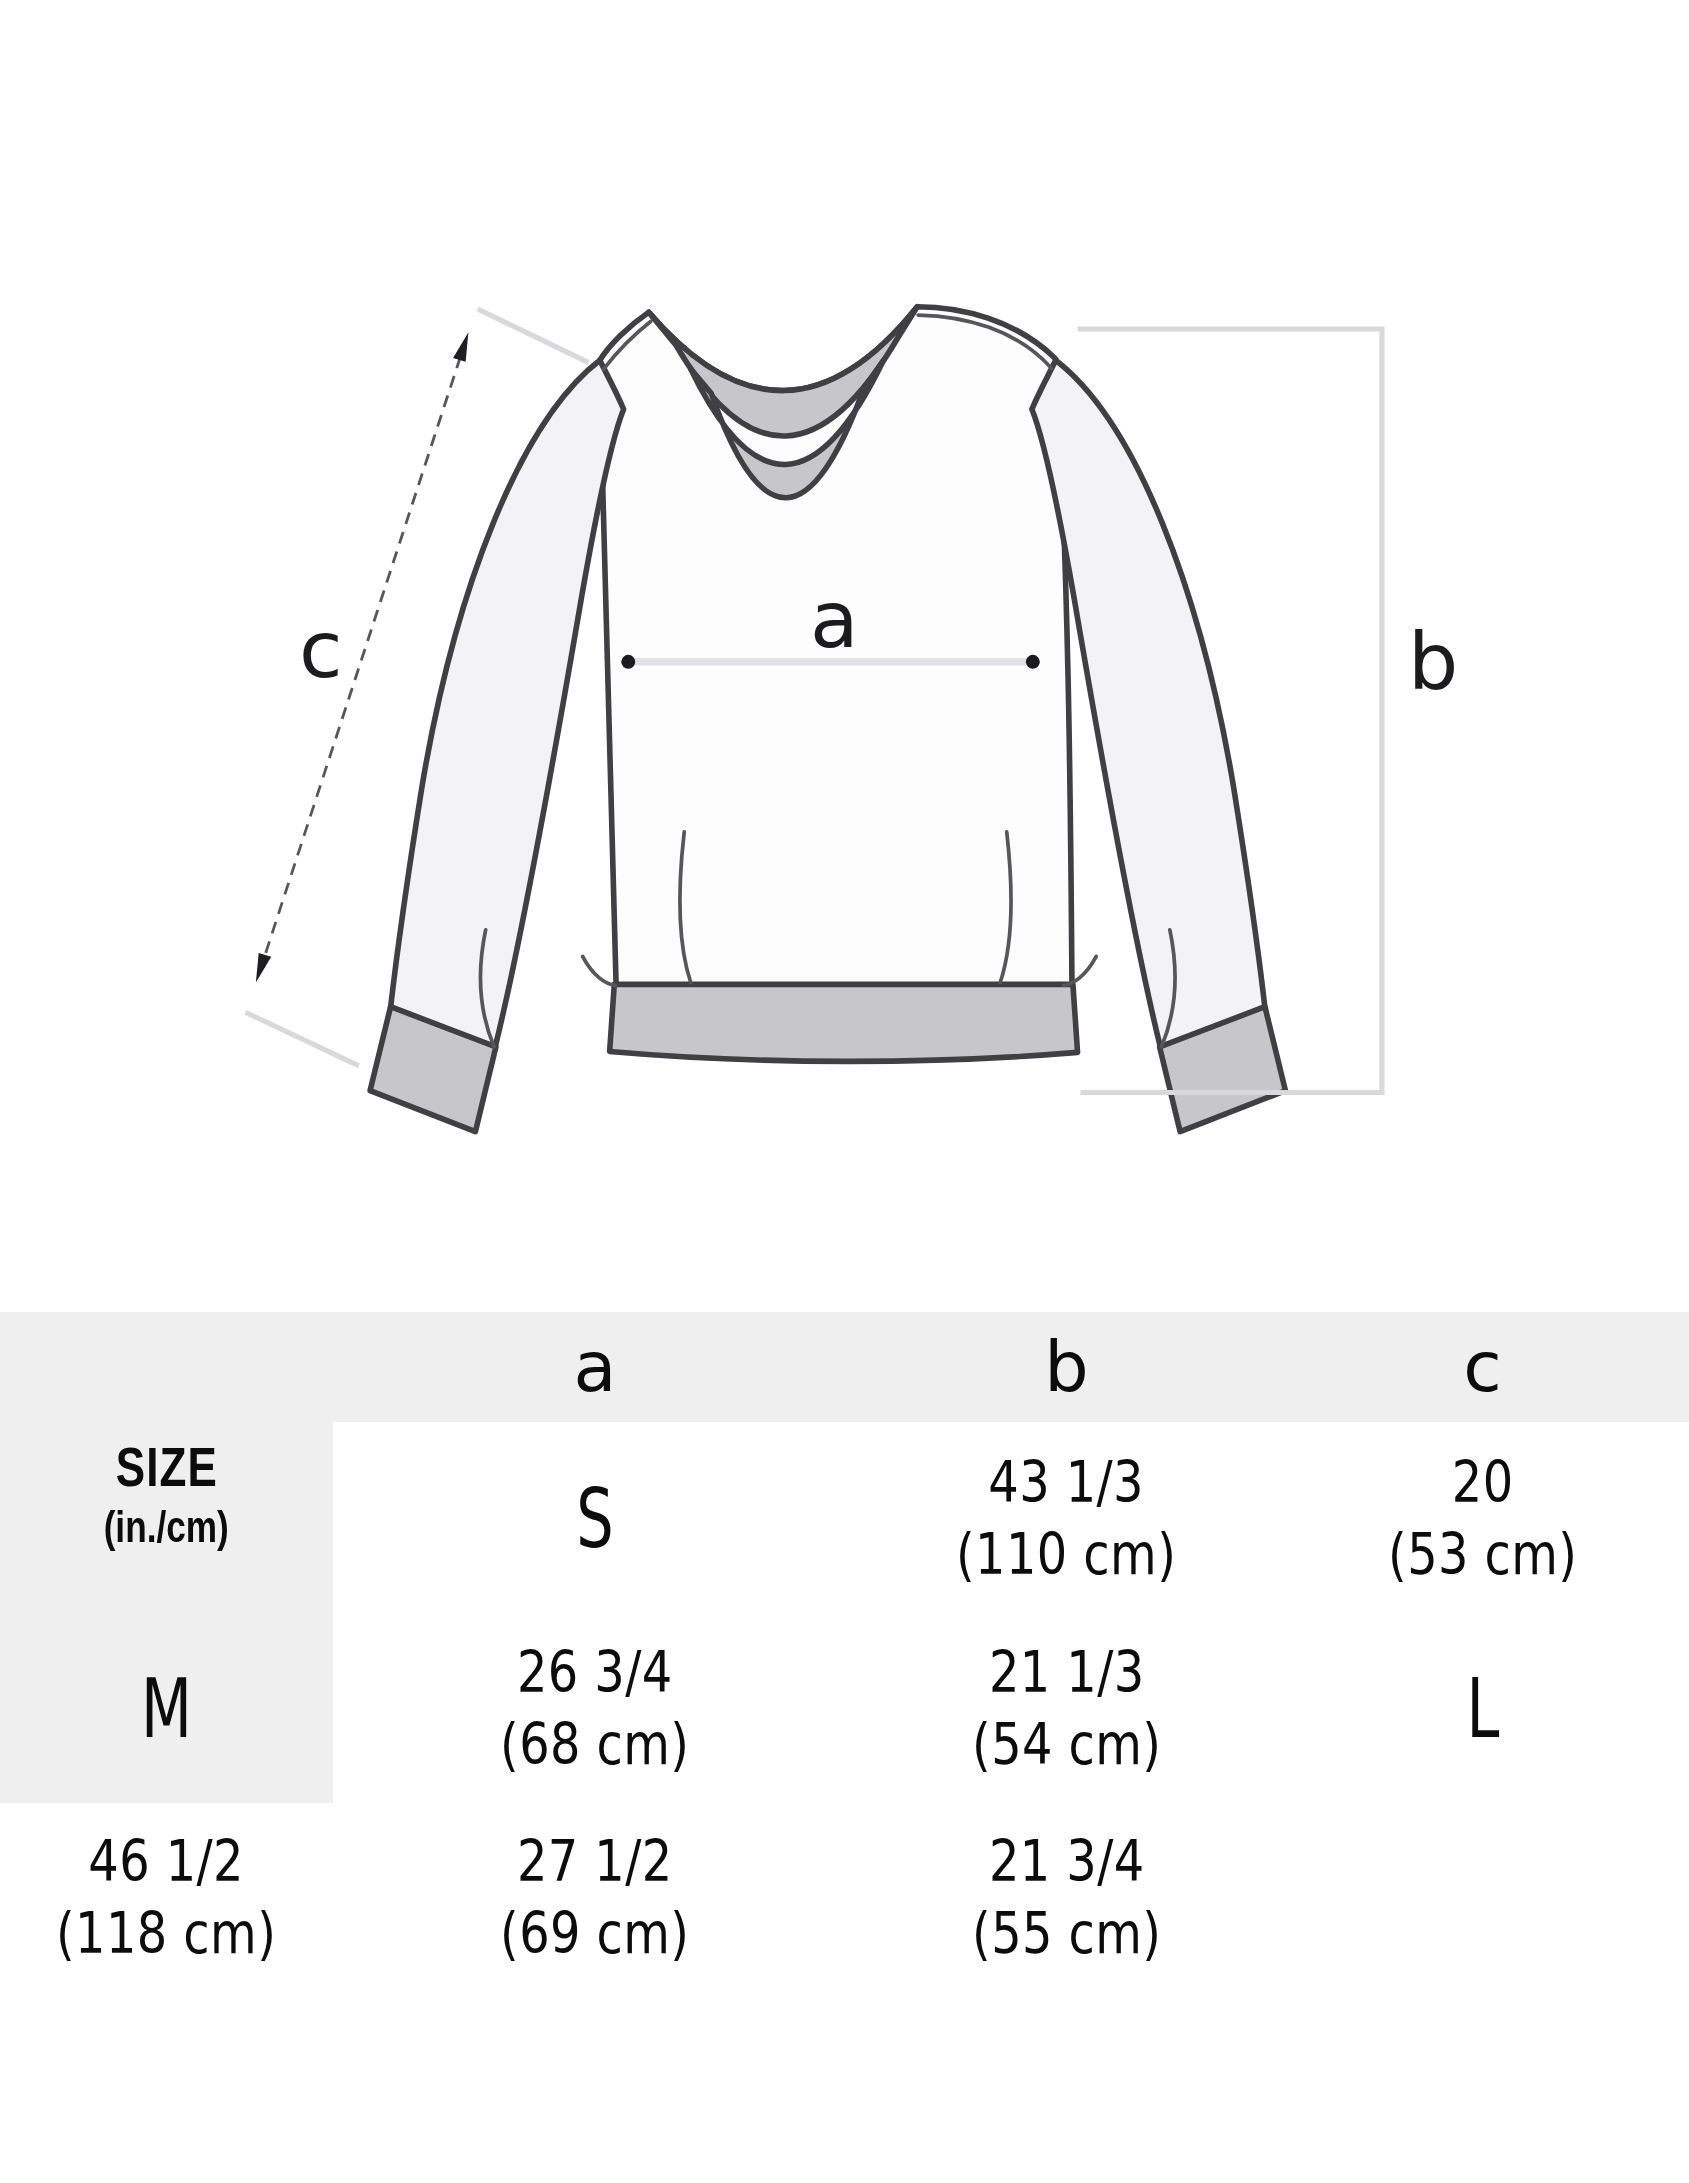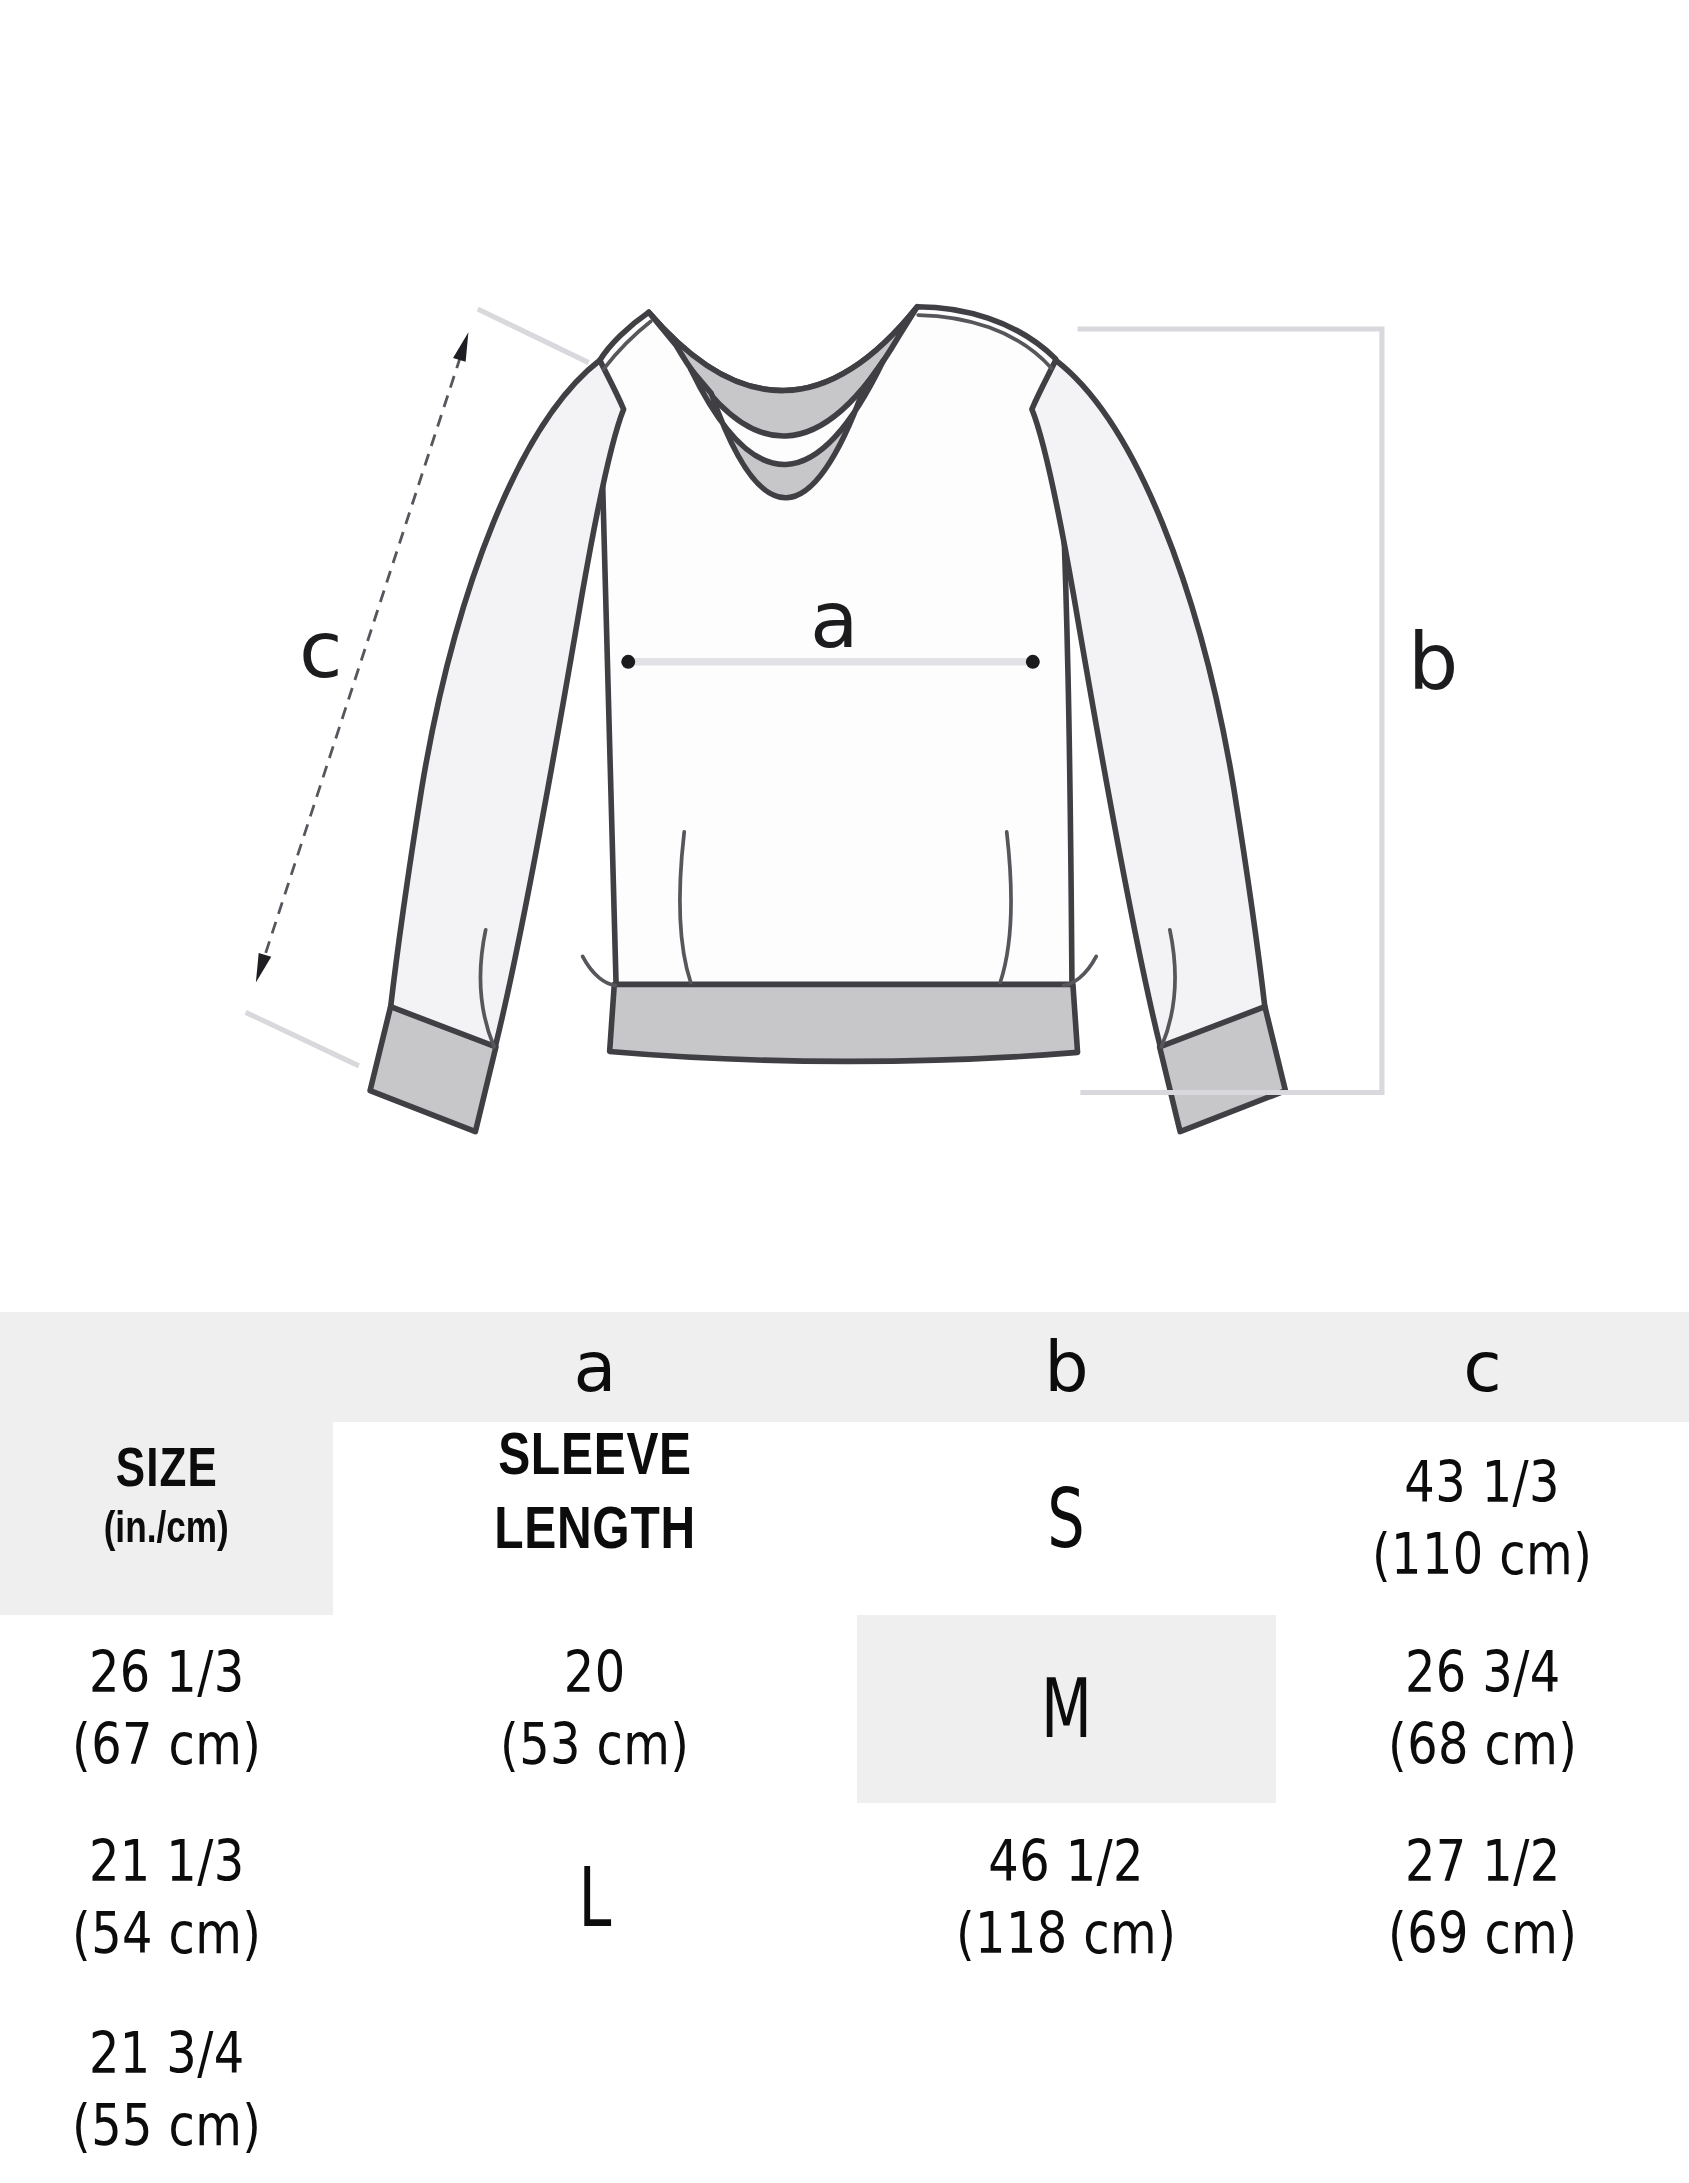--- a/index.html
+++ b/index.html
@@ -85,37 +85,28 @@
 
     <div class="cell gray"></div>
     <div class="cell gray abc-letter">a</div>
     <div class="cell gray abc-letter">b</div>
     <div class="cell gray abc-letter">c</div>
 
     <div class="cell gray corner">
       <span class="corner-title cx-tight">SIZE</span>
       <span class="corner-sub cx-tight">(in./cm)</span>
     </div>
-    <div class="cell hdr-cell">
-      <span class="col-header cx-tight"><span class="wrapbox">SLEEVE LENGTH</span></span>
-    </div>
 
     <div class="cell">
       <span class="size-letter cx-narrow">S</span>
     </div>
     <div class="cell">
       <span class="cx vwrap">
           <div class="vin">43 1/3</div>
           <div class="vcm">(110 cm)</div>
-        </span>
-    </div>
-    <div class="cell">
-      <span class="cx vwrap">
-          <div class="vin">26 1/3</div>
-          <div class="vcm">(67 cm)</div>
         </span>
     </div>
     <div class="cell">
       <span class="cx vwrap">
           <div class="vin">20</div>
           <div class="vcm">(53 cm)</div>
         </span>
     </div>
 
     <div class="cell gray">

